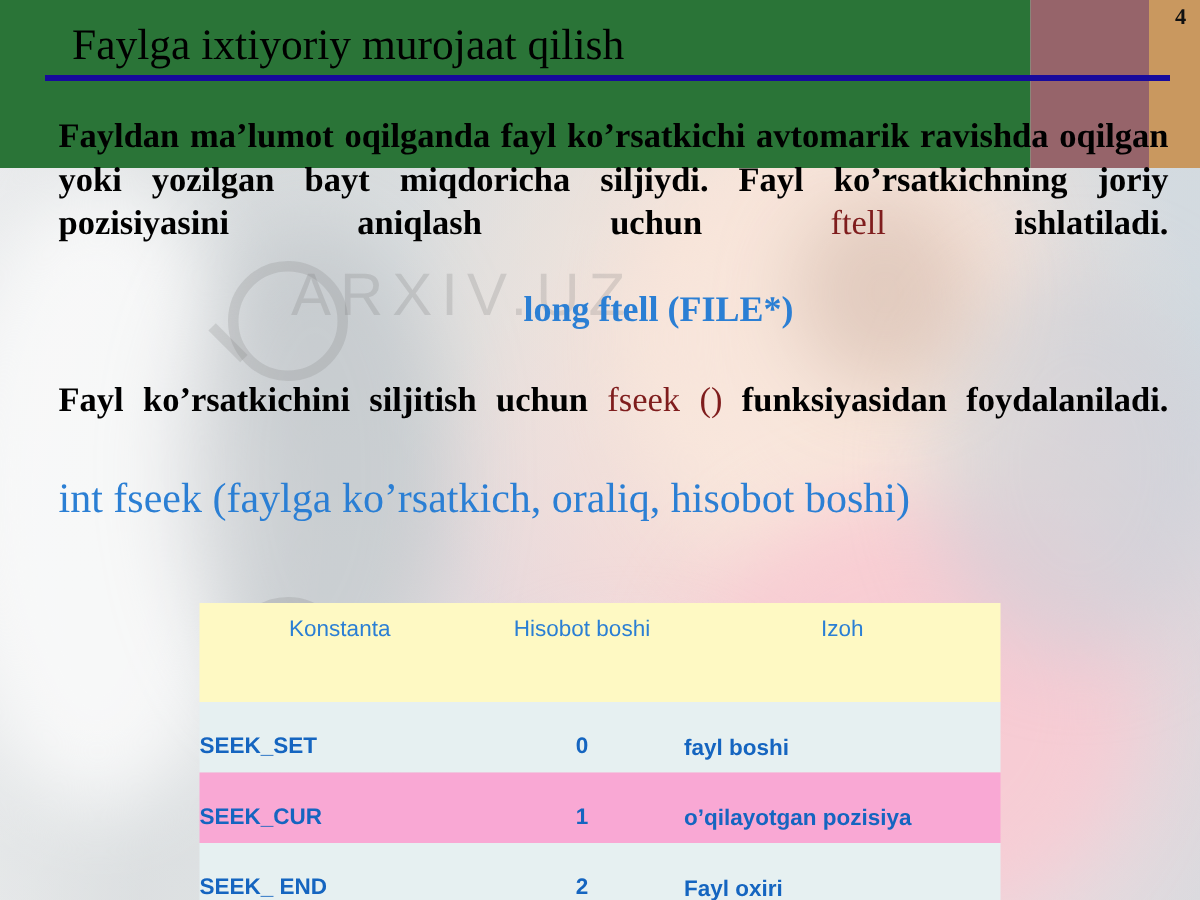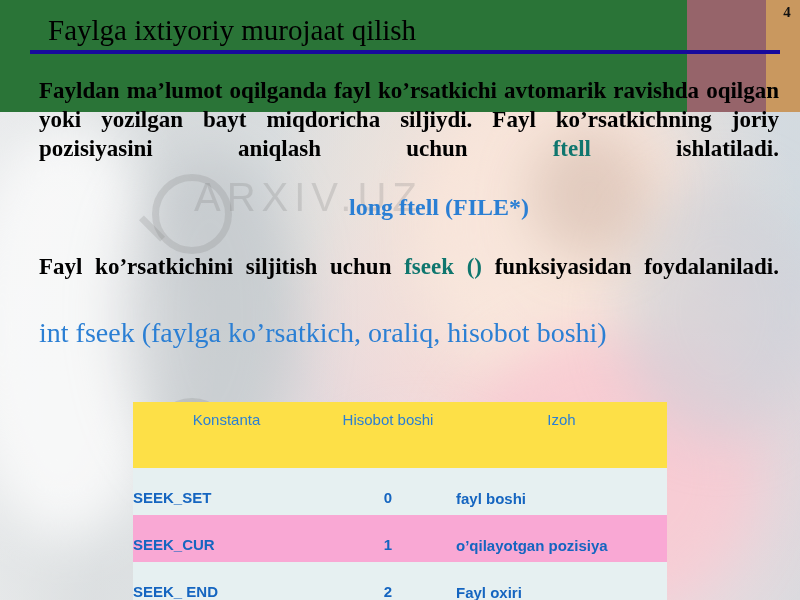--- a/index.html
+++ b/index.html
@@ -143,22 +143,22 @@
     text-align: justify;
     text-justify: inter-word;
     margin: 0;
   }
   .para::after {
     content: "";
     display: inline-block;
     width: 100%;
   }
   .code-blue {
-    color: #0f766e;
-    font-weight: bold;
+    color: #7f1d1d;
+    font-weight: normal;
   }
   .sig-center {
     text-align: center;
     font-size: 24px;
     color: #2b7fd4;
     font-weight: bold;
     line-height: 30px;
     margin: 0;
     padding-left: 60px;
   }
@@ -183,21 +183,21 @@
   
   .seek-table {
     position: absolute;
     left: 133px; top: 402px;
     width: 534px;
     border-collapse: collapse;
     font-family: "Liberation Sans", "DejaVu Sans", sans-serif;
     table-layout: fixed;
   }
   .seek-table th {
-    background: #fde047;
+    background: #fef9c3;
     color: #2b7fd4;
     font-size: 15px;
     font-weight: normal;
     text-align: center;
     height: 56px;
     vertical-align: top;
     padding-top: 9px;
     border: none;
   }
   .seek-table td {

